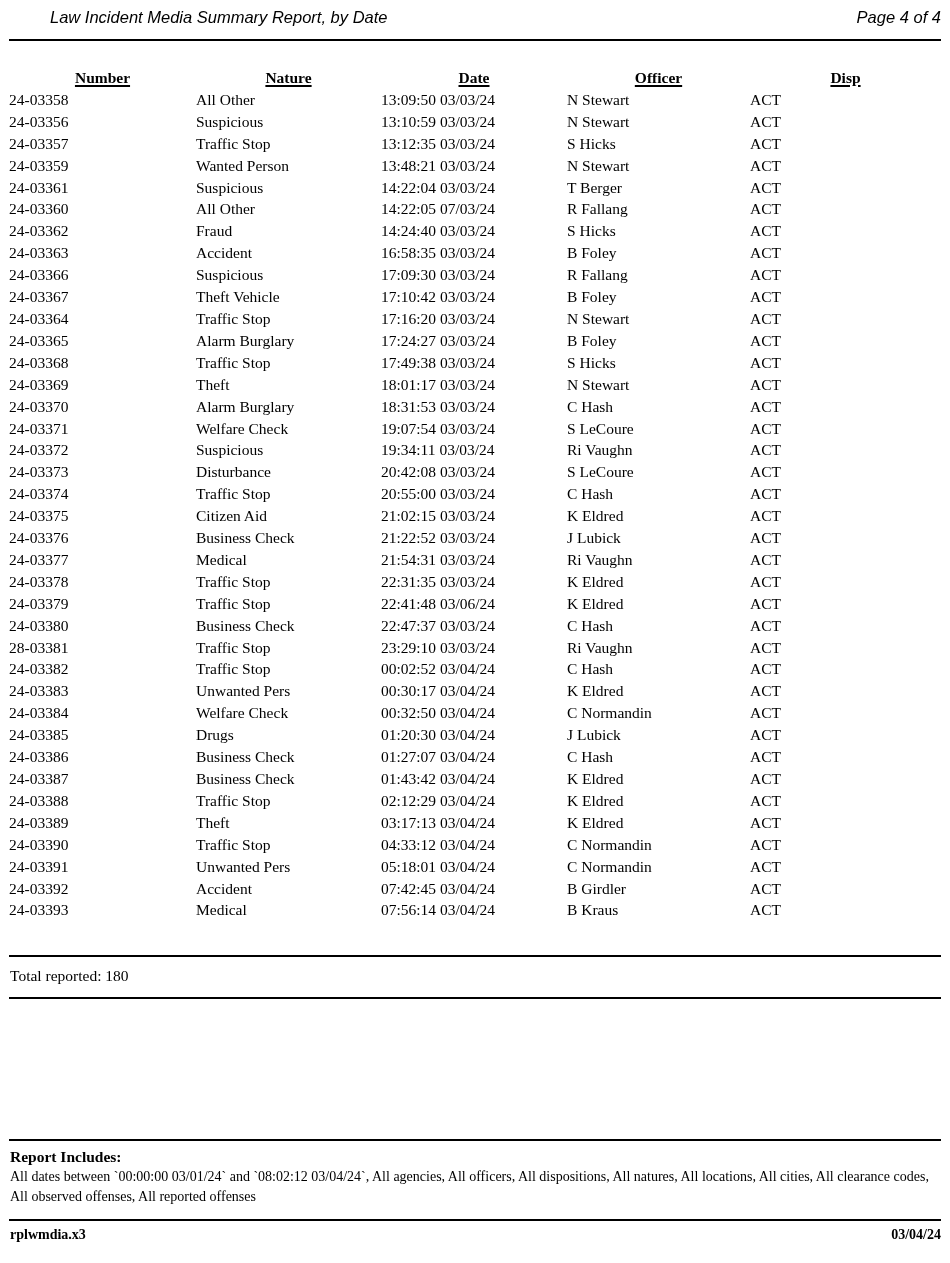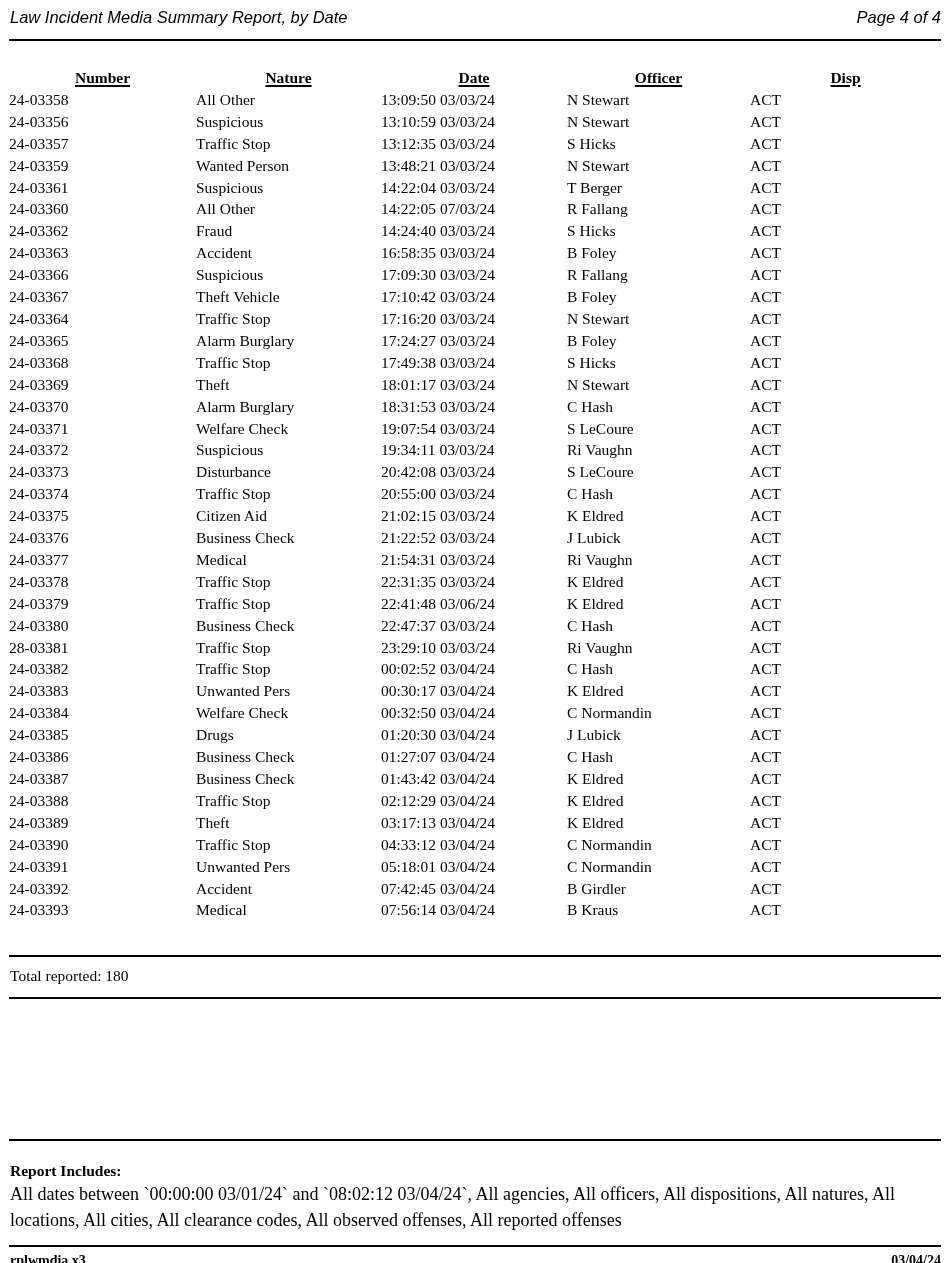--- a/index.html
+++ b/index.html
@@ -11,20 +11,21 @@
     color:#000000;
     overflow:hidden;
     position:relative;
   }
   .report-header {
     display:flex;
     justify-content:space-between;
     align-items:center;
     font:italic 16.5px "Liberation Sans", sans-serif;
     padding-left:1px;
+    margin-left:40px;
   }
   .rule {
     border:none;
     border-top:2px solid #000000;
     height:0;
   }
   .rule-top { margin-top:12px; }
   table.incidents {
     width:100%;
     border-collapse:collapse;
@@ -59,27 +60,27 @@
     font-size:15.5px;
     line-height:22px;
     padding:8px 0 10px 1px;
   }
   .rule-below-total { margin-top:0; }
   .rule-includes { margin-top:140px; }
   .includes-heading {
     font-family:"Liberation Serif", serif;
     font-size:15.5px;
     font-weight:bold;
-    margin-top:21px;
+    margin-top:7px;
     padding-left:1px;
   }
   .includes-body {
     font-family:"Liberation Serif", serif;
-    font-size:18px;
-    line-height:26px;
+    font-size:14px;
+    line-height:20px;
     margin-top:1px;
     padding-left:1px;
     width:932px;
   }
   .rule-footer { margin-top:12px; }
   .page-footer {
     display:flex;
     justify-content:space-between;
     font-family:"Liberation Serif", serif;
     font-size:14px;

